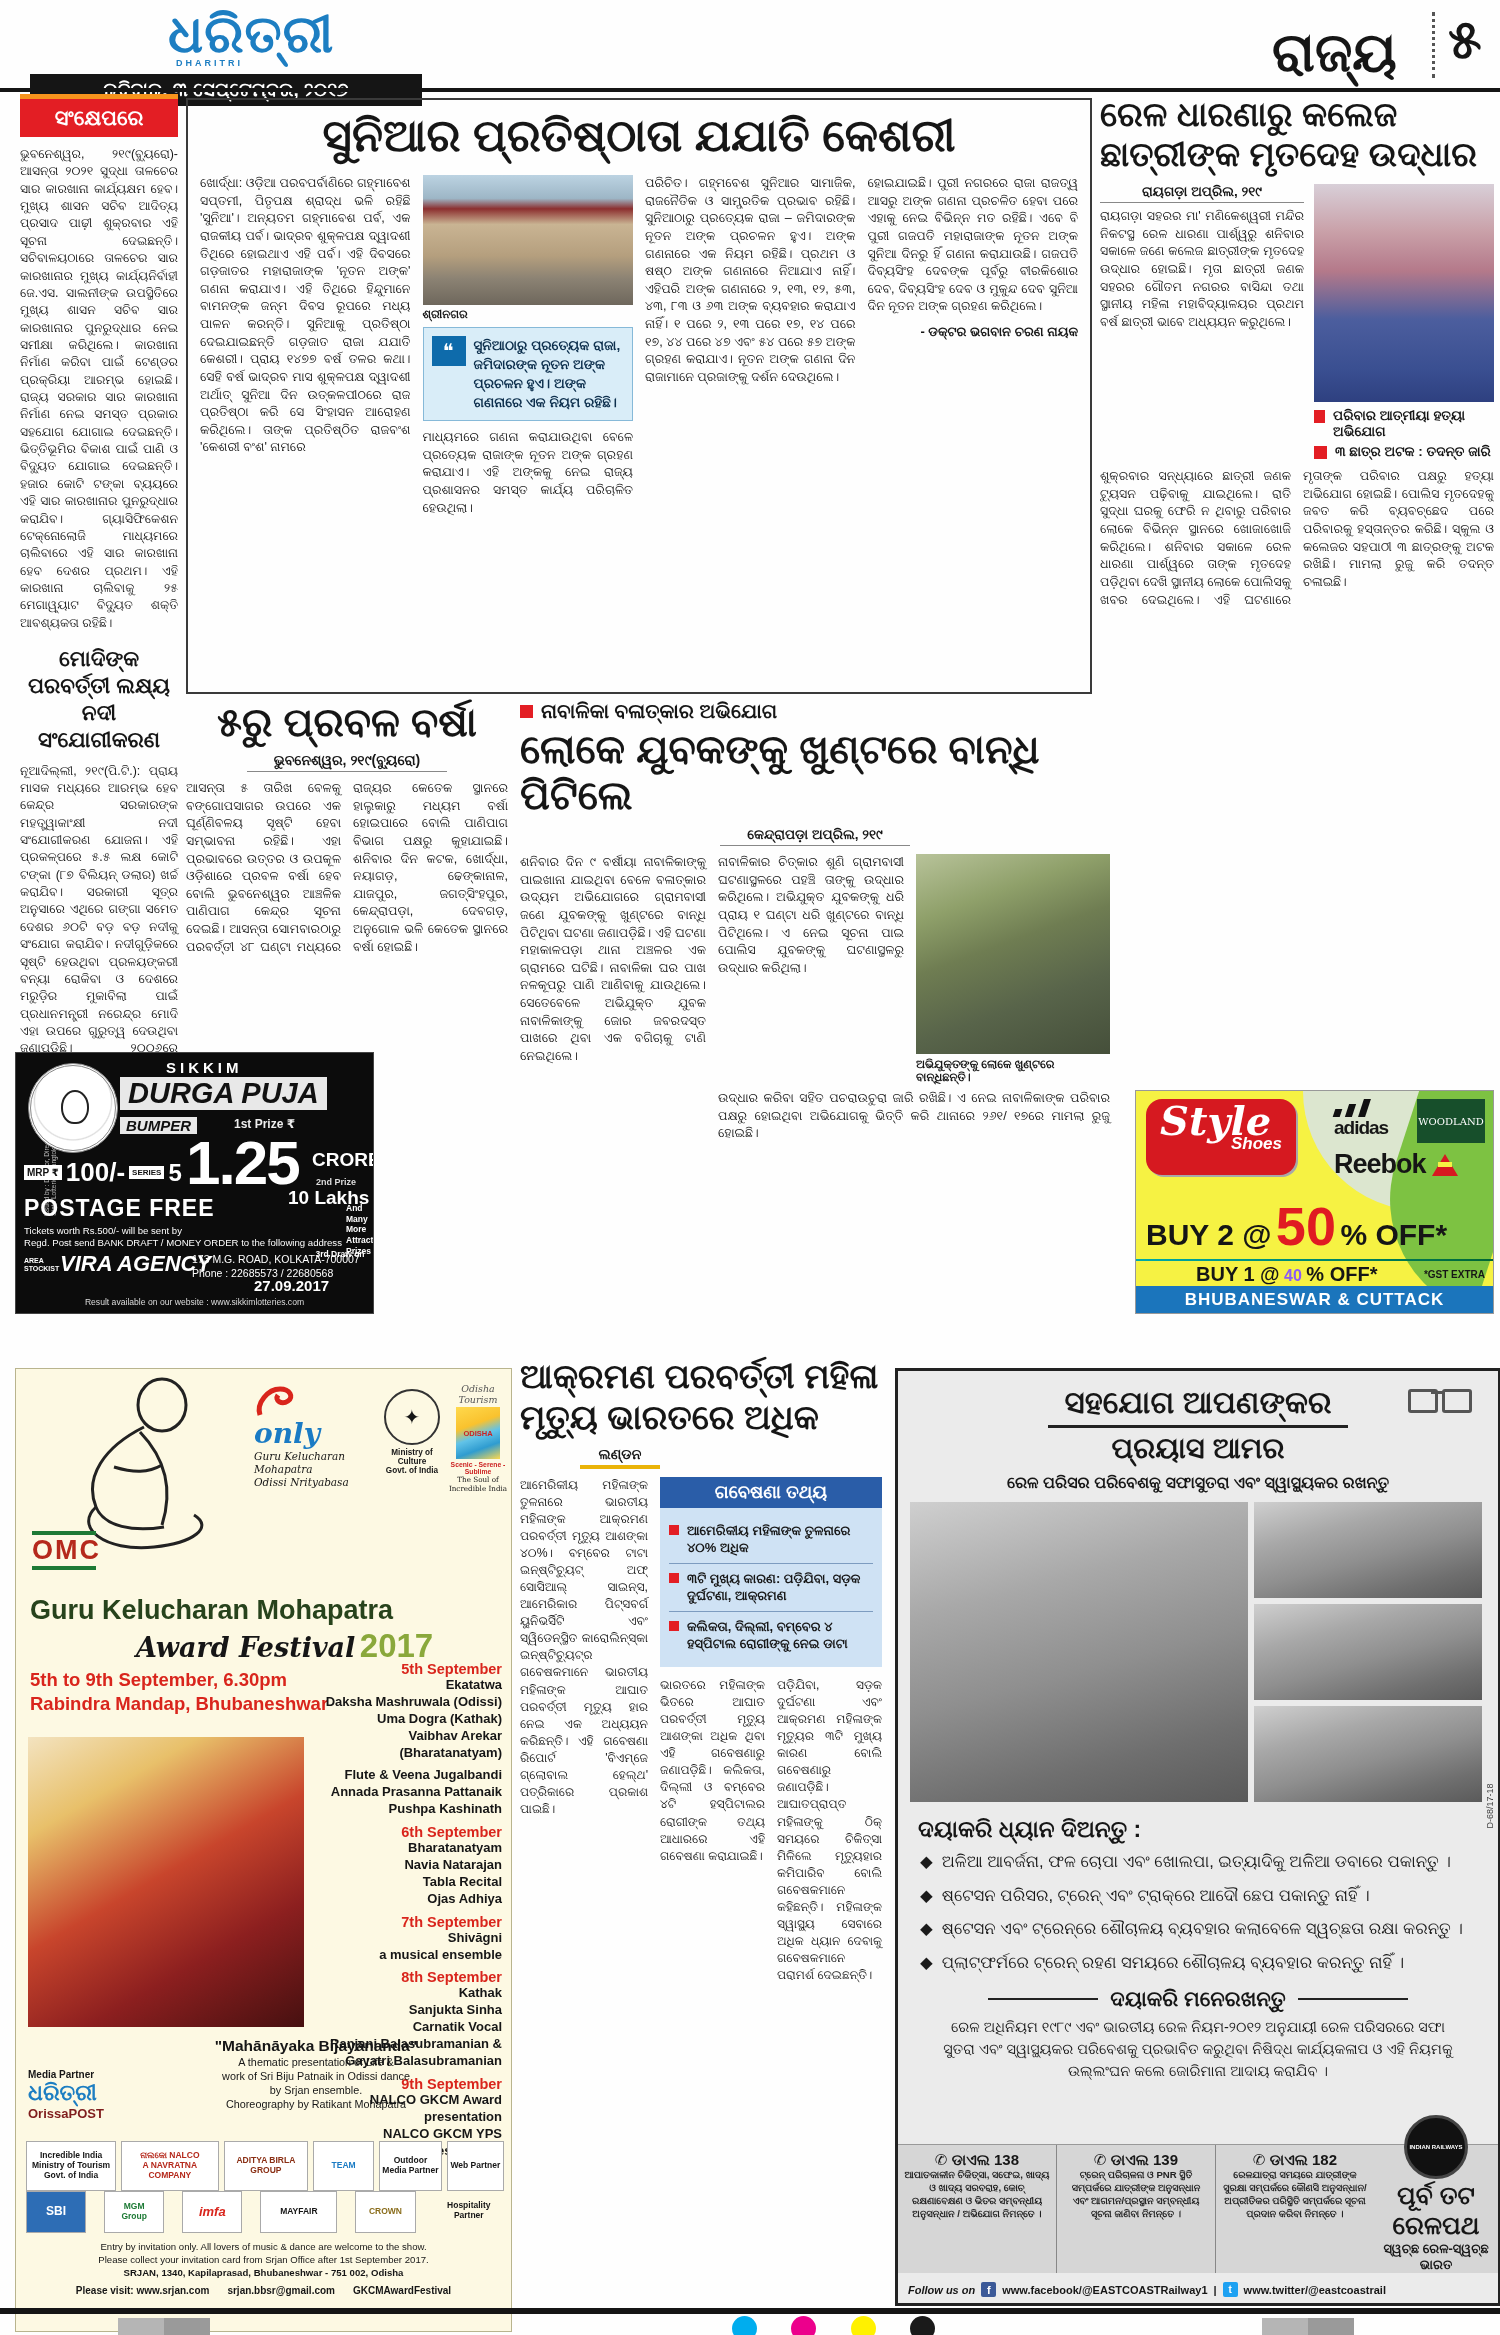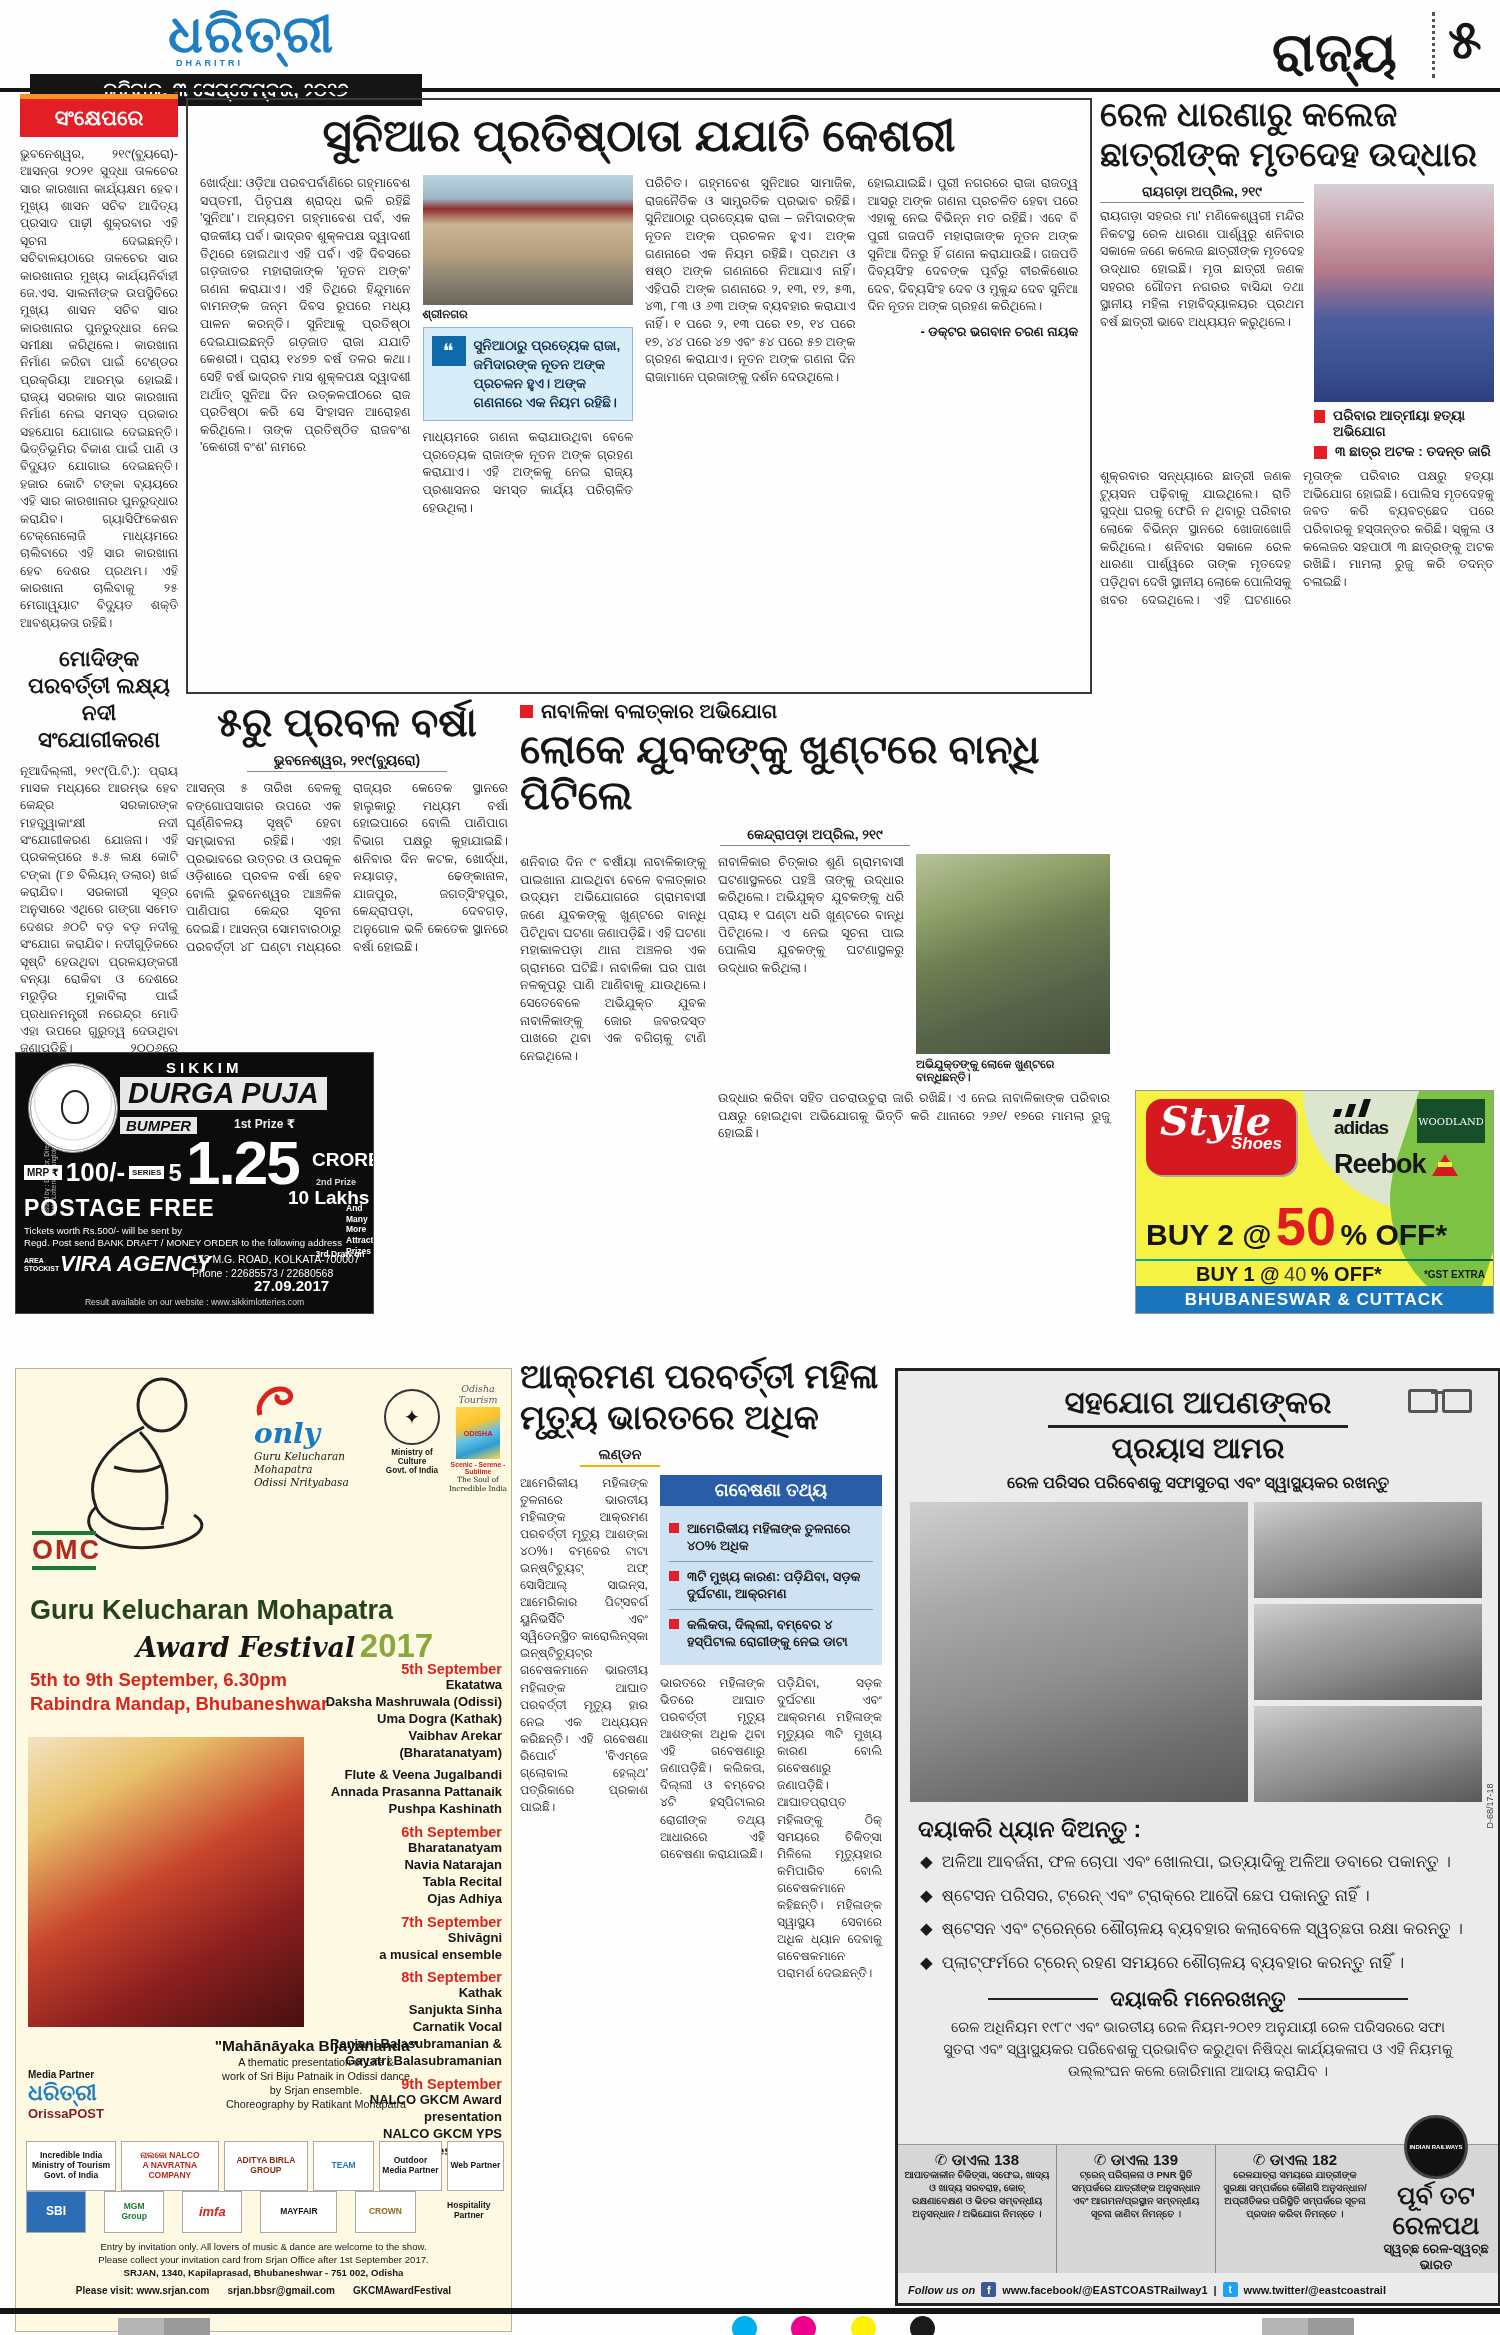--- a/index.html
+++ b/index.html
@@ -214,31 +214,31 @@
       </span>
   </div>
   <div class="abs" style="left:10px;top:104px;white-space:nowrap;">
     <span style="font-size:30px;font-weight:900;">BUY 2 @</span>
     <span style="font-size:54px;font-weight:900;color:#e01b22;">50</span>
     <span style="font-size:30px;font-weight:900;">% OFF*</span>
   </div>
   <div class="abs" style="left:0;top:168px;width:357px;height:2px;background:linear-gradient(90deg,#0aa,#063);"></div>
   <div class="abs" style="left:60px;top:172px;">
     <span style="font-size:20px;font-weight:900;">BUY 1 @</span>
-    <span style="font-size:20px;font-weight:400;color:#404040;">40</span>
+    <span style="font-size:16px;font-weight:700;color:#8b5cf6;">40</span>
     <span style="font-size:20px;font-weight:900;">% OFF*</span>
   </div>
   <div class="abs b" style="right:8px;top:178px;font-size:10px;">*GST EXTRA</div>
   <div class="abs bluebar" style="left:0;bottom:0;width:357px;height:27px;">BHUBANESWAR &amp; CUTTACK</div>
 </div>
 
 <div class="abs" style="left:520px;top:1356px;width:362px;">
   <div class="b pre" style="font-size:34px;line-height:1.2;">ଆକ୍ରମଣ ପରବର୍ତ୍ତୀ ମହିଳା
 ମୃତ୍ୟୁ ଭାରତରେ ଅଧିକ</div>
-  <div class="b c" style="font-size:14px;border-bottom:2px solid #eab308;width:80px;margin:8px 0 8px 60px;padding-bottom:2px;">ଲଣ୍ଡନ</div>
+  <div class="b c" style="font-size:14px;border-bottom:4px solid #eab308;width:80px;margin:8px 0 8px 60px;padding-bottom:2px;">ଲଣ୍ଡନ</div>
   <div style="display:flex;gap:12px;">
     <div class="j body-txt" style="width:128px;font-size:12.2px;">ଆମେରିକୀୟ ମହିଳାଙ୍କ ତୁଳନାରେ ଭାରତୀୟ ମହିଳାଙ୍କ ଆକ୍ରମଣ ପରବର୍ତ୍ତୀ ମୃତ୍ୟୁ ଆଶଙ୍କା ୪୦%। ବମ୍ବେର ଟାଟା ଇନ୍‌ଷ୍ଟିଚ୍ୟୁଟ୍ ଅଫ୍ ସୋସିଆଲ୍ ସାଇନ୍ସ, ଆମେରିକାର ପିଟ୍ସବର୍ଗ ୟୁନିଭର୍ସିଟି ଏବଂ ସ୍ୱିଡେନ୍‌ସ୍ଥିତ କାରୋଲିନ୍‌ସ୍କା ଇନ୍‌ଷ୍ଟିଚ୍ୟୁଟ୍‌ର ଗବେଷକମାନେ ଭାରତୀୟ ମହିଳାଙ୍କ ଆଘାତ ପରବର୍ତ୍ତୀ ମୃତ୍ୟୁ ହାର ନେଇ ଏକ ଅଧ୍ୟୟନ କରିଛନ୍ତି। ଏହି ଗବେଷଣା ରିପୋର୍ଟ 'ବିଏମ୍‌ଜେ ଗ୍ଲୋବାଲ ହେଲ୍ଥ' ପତ୍ରିକାରେ ପ୍ରକାଶ ପାଇଛି।</div>
     <div style="width:222px;">
       <div>
         <div class="res-hdr">ଗବେଷଣା ତଥ୍ୟ</div>
         <div class="res-body">
           <div class="res-item">
               <span class="redsq"></span>
               <span>ଆମେରିକୀୟ ମହିଳାଙ୍କ ତୁଳନାରେ ୪୦% ଅଧିକ</span>
             </div>

